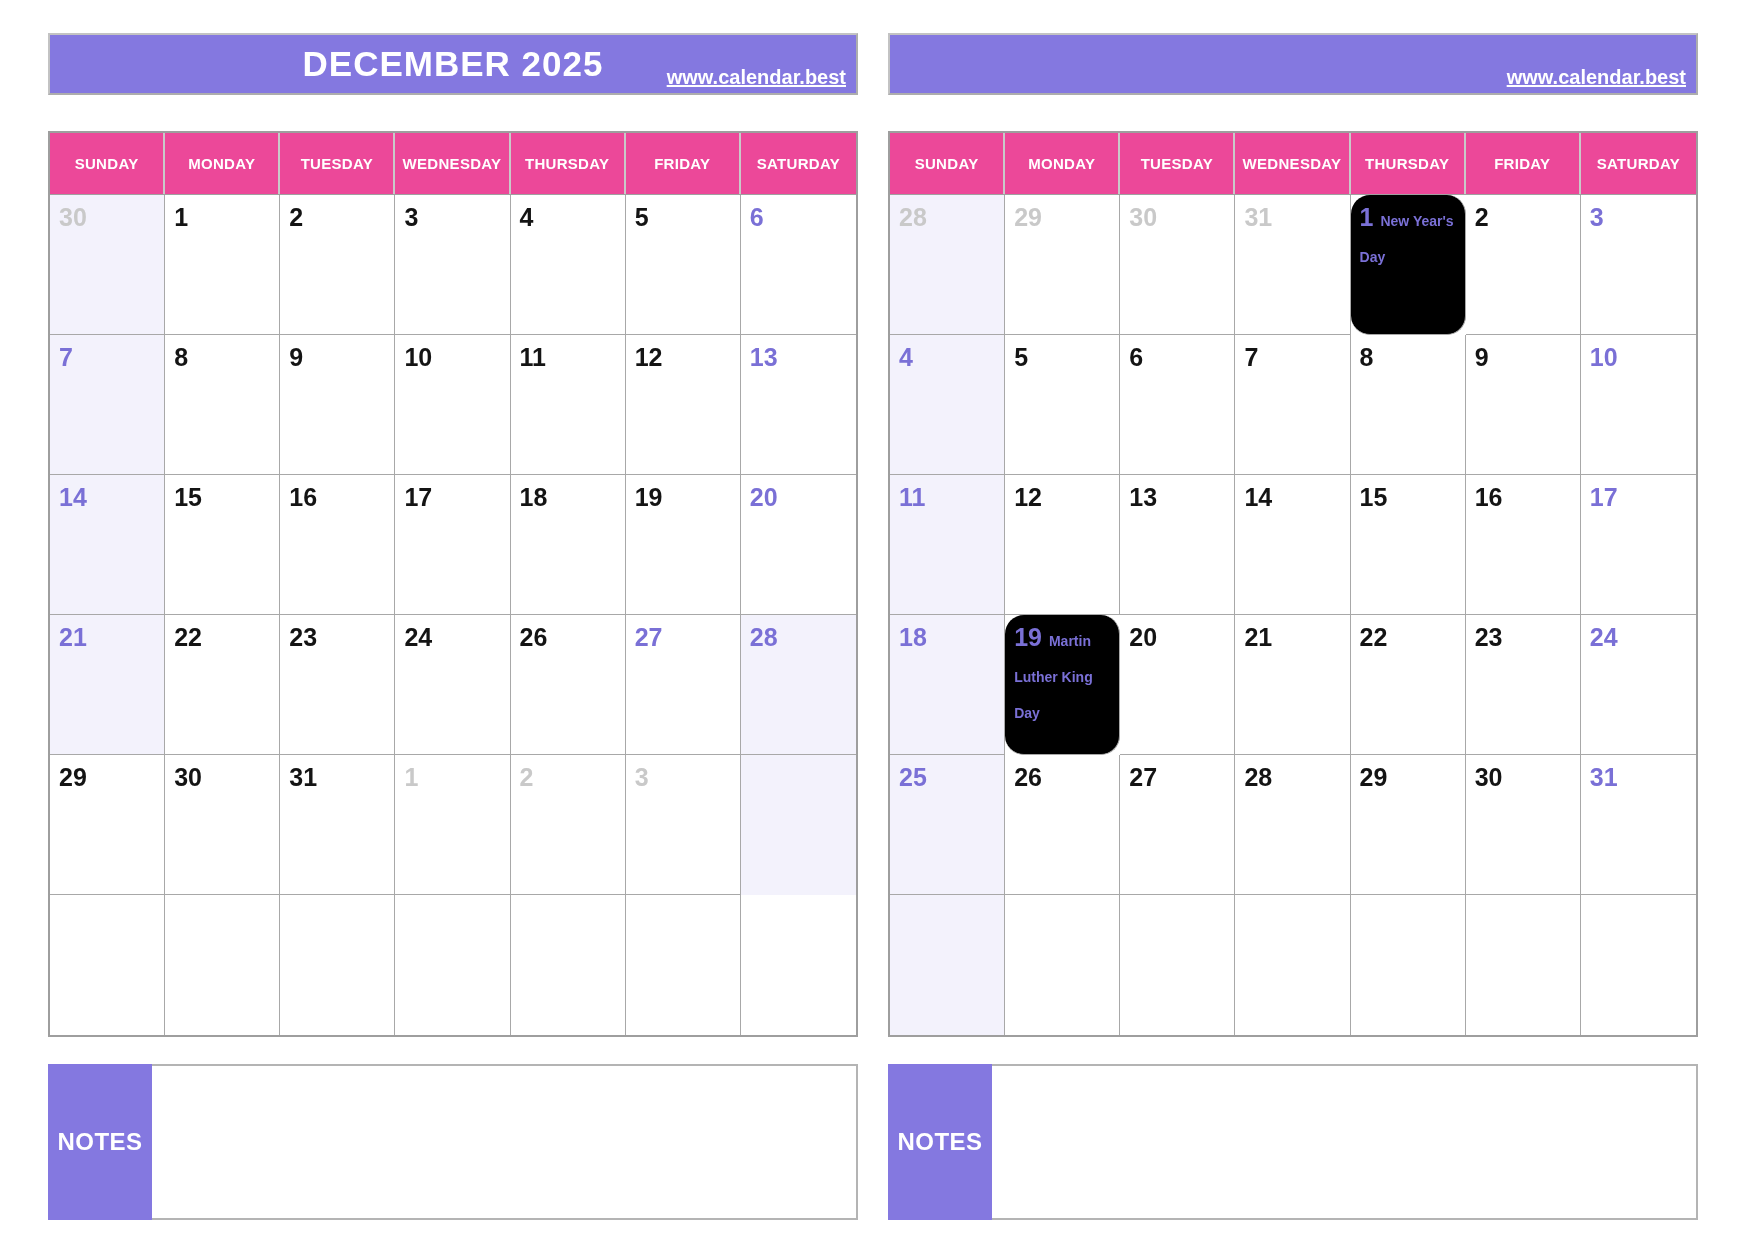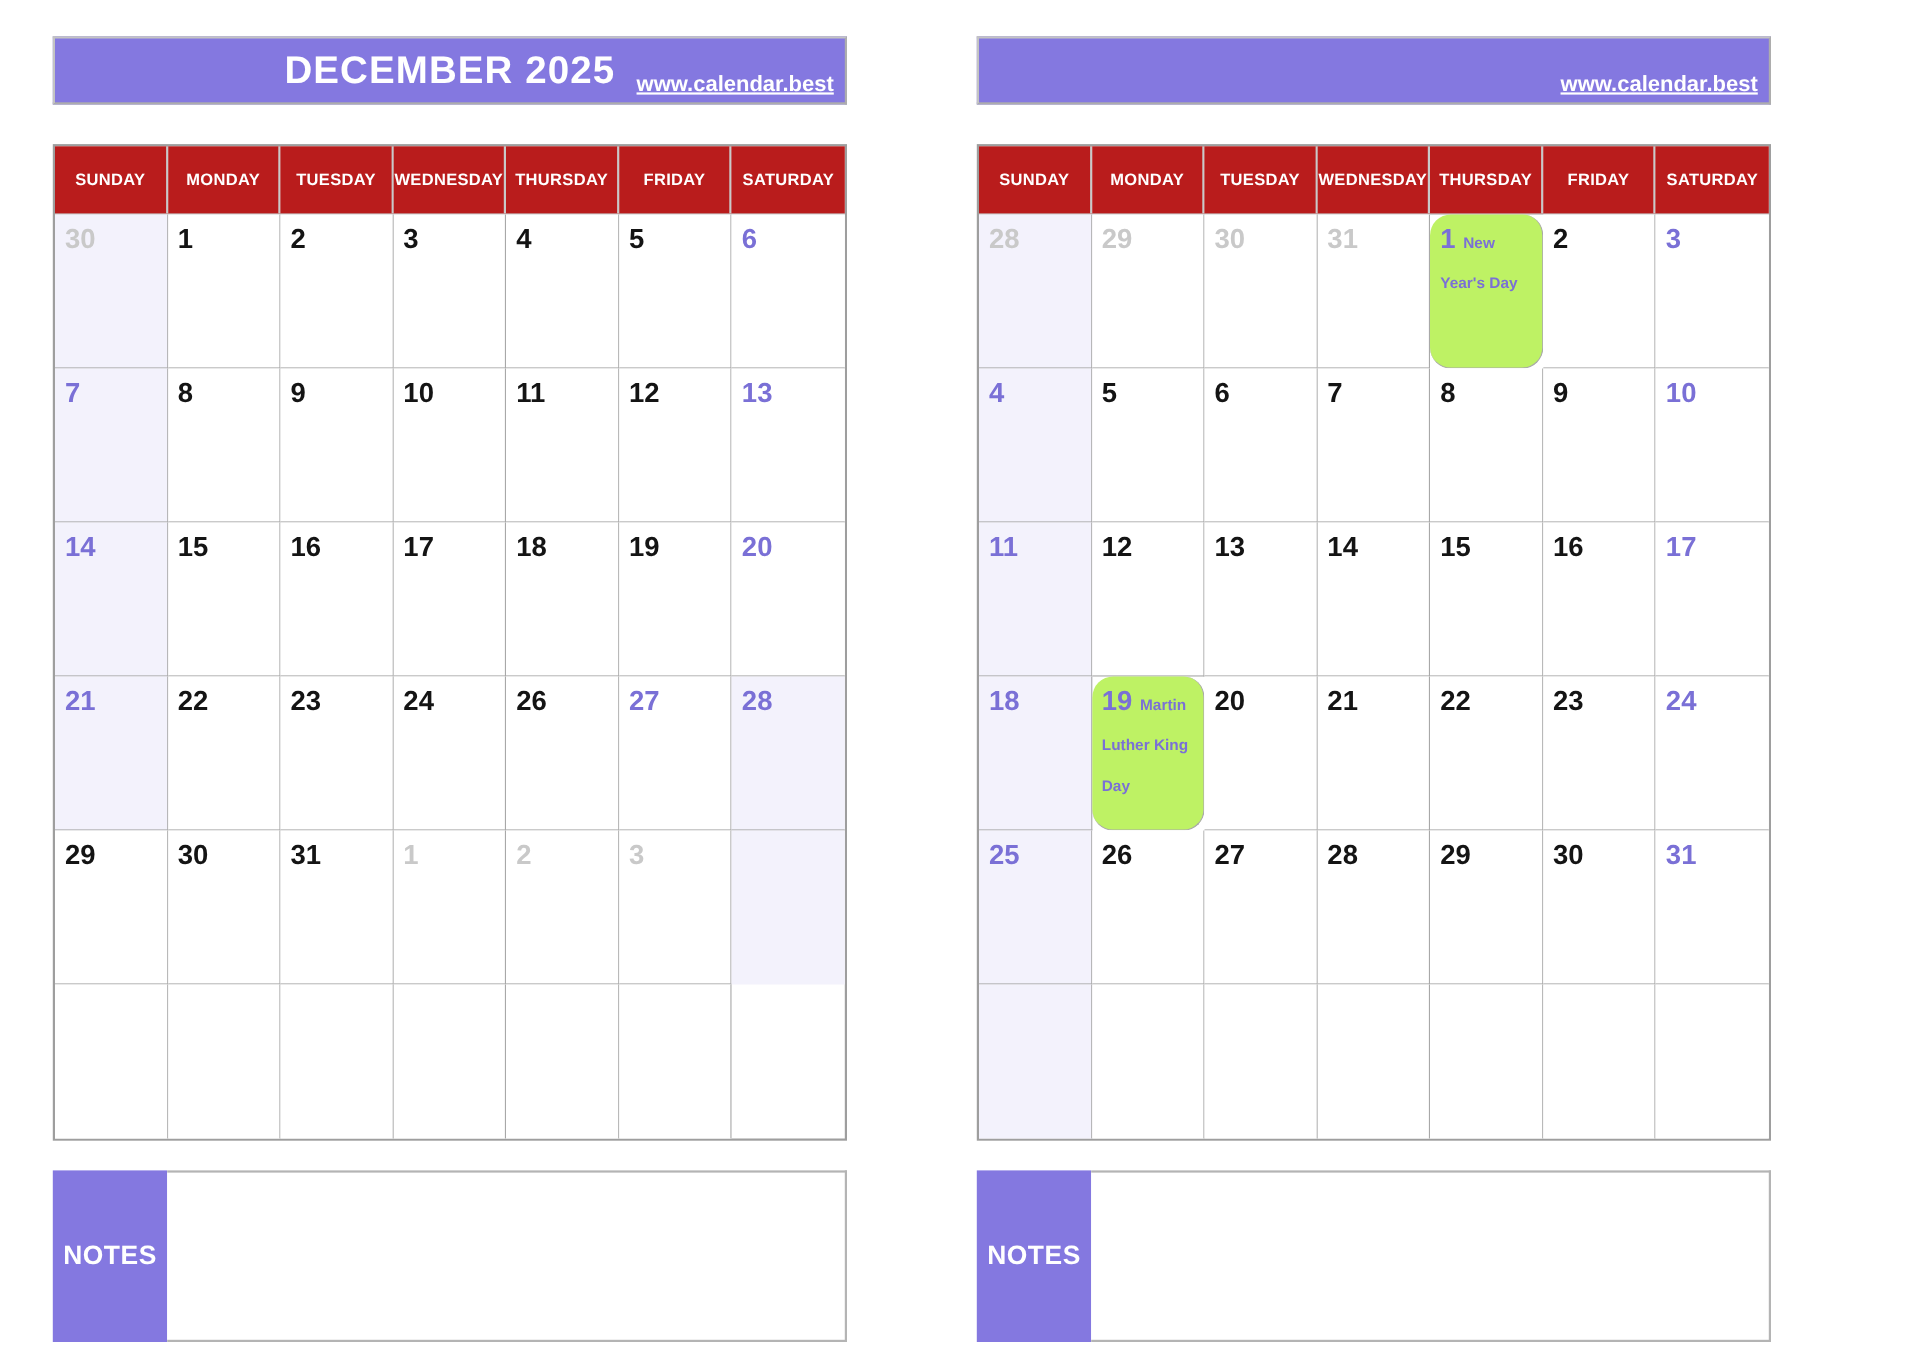--- a/index.html
+++ b/index.html
@@ -5,21 +5,21 @@
   * { margin: 0; padding: 0; box-sizing: border-box; }
   html, body { background: #ffffff; }
   body {
     width: 1754px; height: 1240px;
     position: relative;
     font-family: "Liberation Sans", sans-serif;
   }
   .calendar {
     position: absolute;
     top: 33px;
-    width: 722px;
+    width: 810px;
   }
   .calendar.left  { left: 48px; }
   .calendar.right { left: 888px; }
 
   
   .title-bar {
     position: relative;
     height: 62px;
     background: #8478e0;
     border: 2px solid #c3c3c3;
@@ -51,21 +51,21 @@
     border: 2px solid #9e9e9e;
     background: #ffffff;
   }
   .weekday-row {
     display: grid;
     grid-template-columns: repeat(7, 1fr);
     height: 62px;
     border-bottom: 1px solid #a0a0a0;
   }
   .weekday-cell {
-    background: #b91c1c;
+    background: #ec4899;
     color: #ffffff;
     font-size: 15px;
     font-weight: bold;
     display: flex;
     align-items: center;
     justify-content: center;
     border-right: 2px solid #c9c9c9;
     letter-spacing: 0.3px;
     overflow: hidden;
     white-space: nowrap;
@@ -81,21 +81,21 @@
     background: #ffffff;
     border-right: 1px solid #a8a8a8;
     border-bottom: 1px solid #a8a8a8;
     padding: 4px 2px 4px 9px;
     font-weight: bold;
     line-height: 36px;
   }
   .date-cell:nth-child(7n) { border-right: none; }
   .date-grid .date-cell:nth-last-child(-n+7) { border-bottom: none; }
   .date-cell.sunday  { background: #f3f2fc; }
-  .date-cell.holiday { background: #bef264; border-radius: 19px; }
+  .date-cell.holiday { background: #000000; border-radius: 19px; }
 
   .day-num { font-size: 25px; color: #141414; }
   .date-cell.muted   .day-num { color: #c9c9c9; }
   .date-cell.weekend .day-num { color: #7a70d6; }
   .date-cell.holiday .day-num { color: #7a70d6; }
   .holiday-name {
     font-size: 14px;
     font-weight: bold;
     color: #7a70d6;
     margin-left: 7px;

